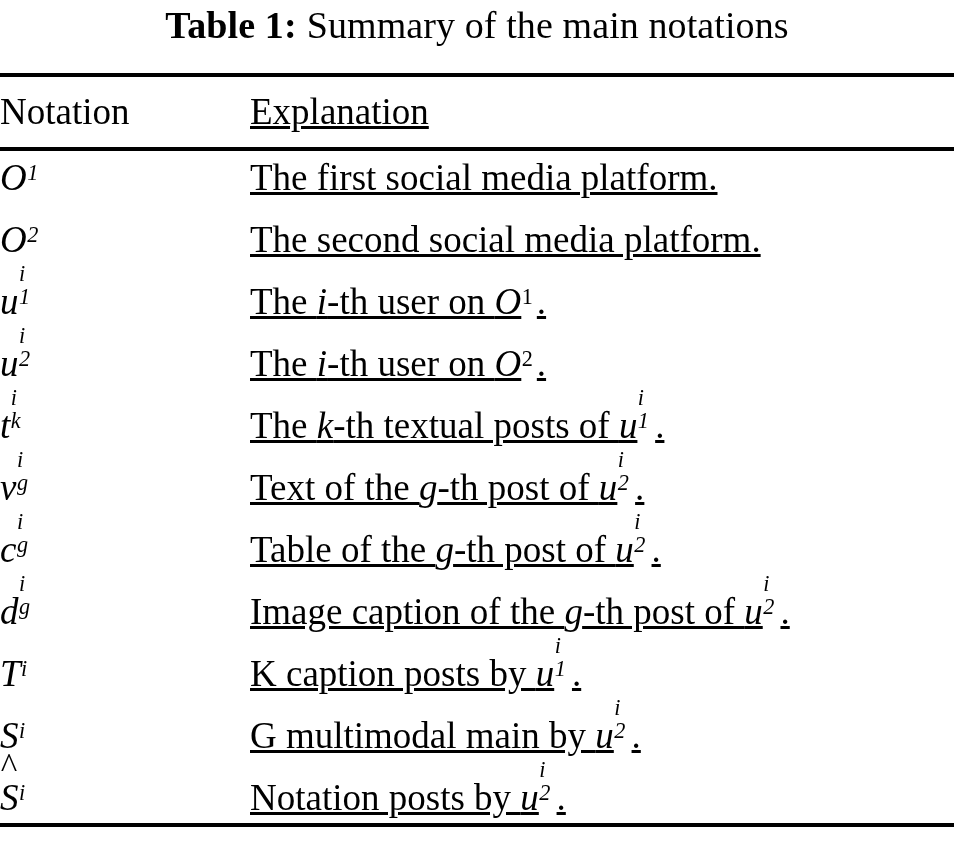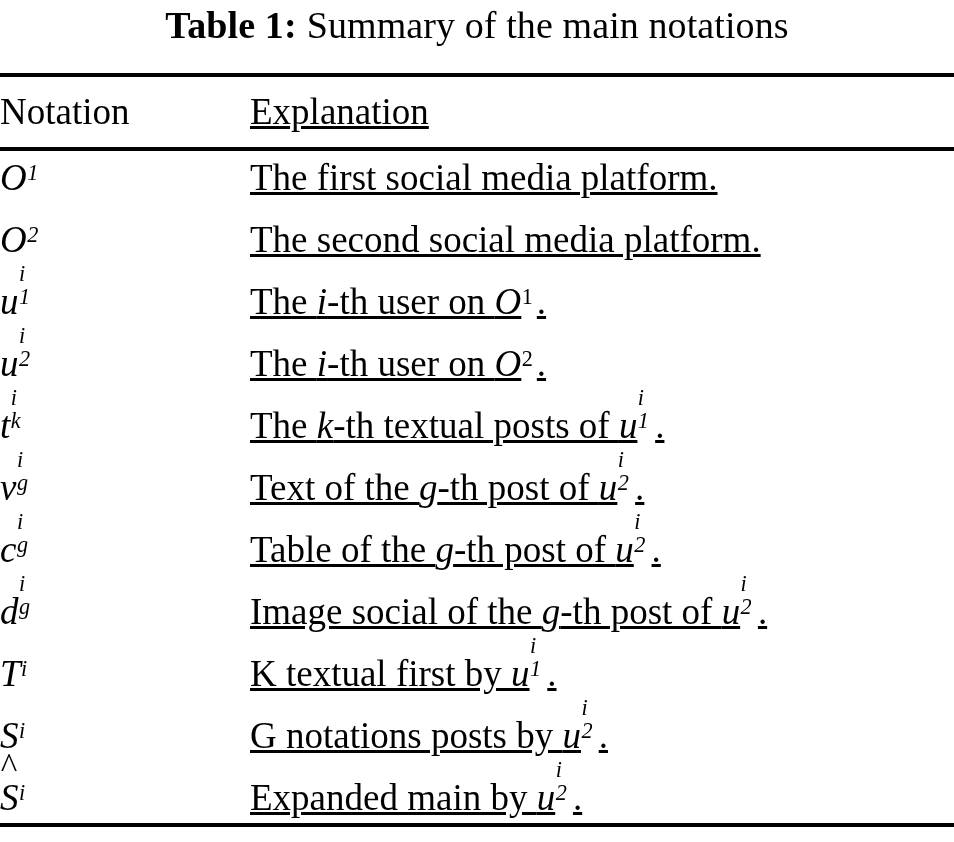--- a/index.html
+++ b/index.html
@@ -203,30 +203,30 @@
         <tr>
           <td class="cell-notation"><span><span class="mi">v</span><span class="supsub"><span class="sup">i</span><span class="sub mi">g</span></span></span></td>
           <td class="cell-explain"><span class="mr">Text of the </span><span class="mi">g</span><span class="mr">-th post of </span><span class="mi">u</span><span class="supsub"><span class="sup">i</span><span class="sub mi">2</span></span><span class="mr">.</span></td>
         </tr>
         <tr>
           <td class="cell-notation"><span><span class="mi">c</span><span class="supsub"><span class="sup">i</span><span class="sub mi">g</span></span></span></td>
           <td class="cell-explain"><span class="mr">Table of the </span><span class="mi">g</span><span class="mr">-th post of </span><span class="mi">u</span><span class="supsub"><span class="sup">i</span><span class="sub mi">2</span></span><span class="mr">.</span></td>
         </tr>
         <tr>
           <td class="cell-notation"><span><span class="mi">d</span><span class="supsub"><span class="sup">i</span><span class="sub mi">g</span></span></span></td>
-          <td class="cell-explain"><span class="mr">Image social of the </span><span class="mi">g</span><span class="mr">-th post of </span><span class="mi">u</span><span class="supsub"><span class="sup">i</span><span class="sub mi">2</span></span><span class="mr">.</span></td>
+          <td class="cell-explain"><span class="mr">Image caption of the </span><span class="mi">g</span><span class="mr">-th post of </span><span class="mi">u</span><span class="supsub"><span class="sup">i</span><span class="sub mi">2</span></span><span class="mr">.</span></td>
         </tr>
         <tr>
           <td class="cell-notation"><span><span class="mi">T</span><span class="subonly"><span class="sub mi">i</span></span></span></td>
-          <td class="cell-explain"><span class="mr">K textual first by </span><span class="mi">u</span><span class="supsub"><span class="sup">i</span><span class="sub mi">1</span></span><span class="mr">.</span></td>
+          <td class="cell-explain"><span class="mr">K caption posts by </span><span class="mi">u</span><span class="supsub"><span class="sup">i</span><span class="sub mi">1</span></span><span class="mr">.</span></td>
         </tr>
         <tr>
           <td class="cell-notation"><span><span class="mi">S</span><span class="subonly"><span class="sub mi">i</span></span></span></td>
-          <td class="cell-explain"><span class="mr">G notations posts by </span><span class="mi">u</span><span class="supsub"><span class="sup">i</span><span class="sub mi">2</span></span><span class="mr">.</span></td>
+          <td class="cell-explain"><span class="mr">G multimodal main by </span><span class="mi">u</span><span class="supsub"><span class="sup">i</span><span class="sub mi">2</span></span><span class="mr">.</span></td>
         </tr>
         <tr>
           <td class="cell-notation"><span><span class="hatted">S<span class="hat">^</span></span><span class="subonly"><span class="sub mi">i</span></span></span></td>
-          <td class="cell-explain"><span class="mr">Expanded main by </span><span class="mi">u</span><span class="supsub"><span class="sup">i</span><span class="sub mi">2</span></span><span class="mr">.</span></td>
+          <td class="cell-explain"><span class="mr">Notation posts by </span><span class="mi">u</span><span class="supsub"><span class="sup">i</span><span class="sub mi">2</span></span><span class="mr">.</span></td>
         </tr>
       </tbody>
   </table>
 
 </div>
 
 </body></html>

